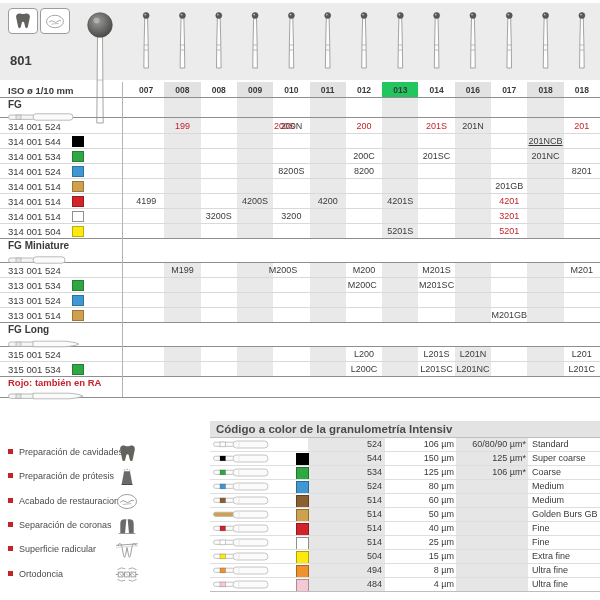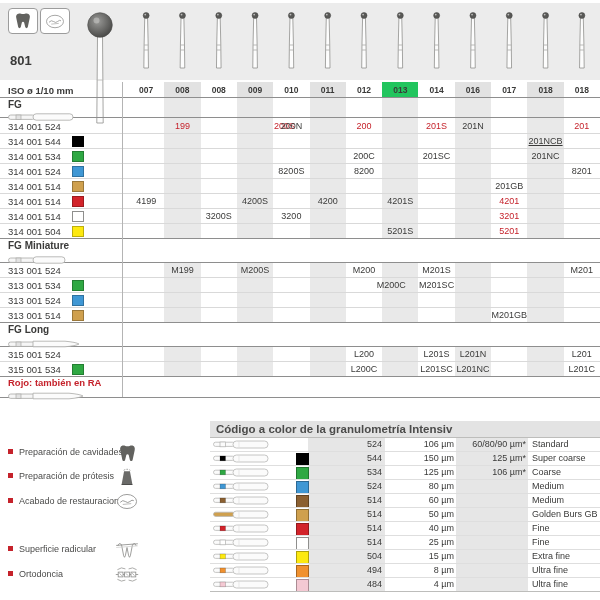--- a/index.html
+++ b/index.html
@@ -239,27 +239,27 @@
       <div class="mcell" style="left: 382.17px; width: 36.31px; top: 223px; height: 15px;">5201S</div>
       <div class="mcell red" style="left: 491.1px; width: 36.31px; top: 223px; height: 15px;">5201</div>
       <div class="sechead" style="top: 240px;">FG Miniature</div>
       <div class="secicon" style="top: 251px;"><svg width="72" height="10" viewBox="0 0 72 10">
     <rect x="0.5" y="3" width="26" height="4.4" rx="2.2" fill="#f6f6f6" stroke="#a9a9a7" stroke-width="0.8"></rect>
     <rect x="8" y="3" width="5" height="4.4" fill="#e2e2e2" stroke="#a9a9a7" stroke-width="0.7"></rect>
     <rect x="25" y="1.8" width="32" height="6.4" rx="3.2" fill="#fbfbfb" stroke="#a9a9a7" stroke-width="0.8"></rect>
         </svg></div>
       <div class="rowlabel" style="top: 265px;">313 001 524</div>
       <div class="mcell" style="left: 164.31px; width: 36.31px; top: 262px; height: 15px;">M199</div>
-      <div class="mcell" style="left: 236.93px; width: 36.31px; top: 262px; height: 15px;">M200S</div>
+      <div class="mcell" style="left: 236.93px; width: 36.31px; top: 262px; height: 15px; padding-left: 28px;">M200S</div>
       <div class="mcell" style="left: 345.86px; width: 36.31px; top: 262px; height: 15px;">M200</div>
       <div class="mcell" style="left: 418.48px; width: 36.31px; top: 262px; height: 15px;">M201S</div>
       <div class="mcell" style="left: 563.72px; width: 36.31px; top: 262px; height: 15px;">M201</div>
       <div class="rowlabel" style="top: 280px;">313 001 534</div>
       <div class="chip" style="left: 72px; top: 280px; background: rgb(47, 168, 67); border: 1px solid rgba(0, 0, 0, 0.25);"></div>
-      <div class="mcell" style="left: 345.86px; width: 33px; top: 277px; height: 15px; margin-left: 29px;">M200C</div>
+      <div class="mcell" style="left: 345.86px; width: 33px; top: 277px; height: 15px;">M200C</div>
       <div class="mcell" style="left: 418.48px; width: 36.31px; top: 277px; height: 15px;">M201SC</div>
       <div class="mcell" style="left: 563.72px; width: 36.31px; top: 277px; height: 15px; padding-left: 48px;">M201C</div>
       <div class="rowlabel" style="top: 295px;">313 001 524</div>
       <div class="chip" style="left: 72px; top: 295px; background: rgb(63, 151, 212); border: 1px solid rgba(0, 0, 0, 0.25);"></div>
       <div class="rowlabel" style="top: 310px;">313 001 514</div>
       <div class="chip" style="left: 72px; top: 310px; background: rgb(207, 160, 78); border: 1px solid rgba(0, 0, 0, 0.25);"></div>
       <div class="mcell" style="left: 491.1px; width: 36.31px; top: 307px; height: 15px;">M201GB</div>
       <div class="sechead" style="top: 324px;">FG Long</div>
       <div class="secicon" style="top: 335px;"><svg width="72" height="10" viewBox="0 0 72 10">
     <rect x="0.5" y="3" width="26" height="4.4" rx="2.2" fill="#f6f6f6" stroke="#a9a9a7" stroke-width="0.8"></rect>
@@ -311,20 +311,31 @@
       <div class="symbullet"></div>
       <div class="symlabel">Acabado de restauraciones</div>
       <div class="symicon">
         <svg width="22" height="17" viewBox="0 0 26 20">
           <ellipse cx="13" cy="10" rx="11.3" ry="8.3" fill="#fff" stroke="#8b8b89" stroke-width="1"></ellipse>
           <path d="M5,11 Q8,7.5 11,10 T16.5,10 T21,9" stroke="#8b8b89" stroke-width="1" fill="none"></path>
           <path d="M8,13.5 L18,12.5" stroke="#8b8b89" stroke-width="0.7" fill="none"></path>
         </svg>
       </div>
     </div>
+    <div class="symitem" style="top: 513.9px;">
+      <div class="symbullet"></div>
+      <div class="symlabel">Separación de coronas</div>
+      <div class="symicon">
+        <svg width="20" height="20" viewBox="0 0 24 24">
+          <path d="M4,21 L4,9 Q4,4 9,4 L11.2,4 L9.6,21 Z" fill="#6a6a68"></path>
+          <path d="M20,21 L20,9 Q20,4 15,4 L12.8,4 L14.4,21 Z" fill="#6a6a68"></path>
+          <path d="M2,21 L22,21" stroke="#8b8b89" stroke-width="1"></path>
+        </svg>
+      </div>
+    </div>
     <div class="symitem" style="top: 562.5px;">
       <div class="symbullet"></div>
       <div class="symlabel">Ortodoncia</div>
       <div class="symicon">
         <svg width="24" height="19" viewBox="0 0 30 22">
           <path d="M3,5 Q8,1 13,4 M17,4 Q22,1 27,5" stroke="#8b8b89" stroke-width="0.9" fill="none"></path>
           <path d="M3,17 Q8,21 13,18 M17,18 Q22,21 27,17" stroke="#8b8b89" stroke-width="0.9" fill="none"></path>
           <line x1="1" y1="11" x2="29" y2="11" stroke="#8b8b89" stroke-width="1"></line>
           <rect x="4" y="8" width="6" height="6" fill="#fff" stroke="#8b8b89"></rect>
           <rect x="12" y="8" width="6" height="6" fill="#fff" stroke="#8b8b89"></rect>

